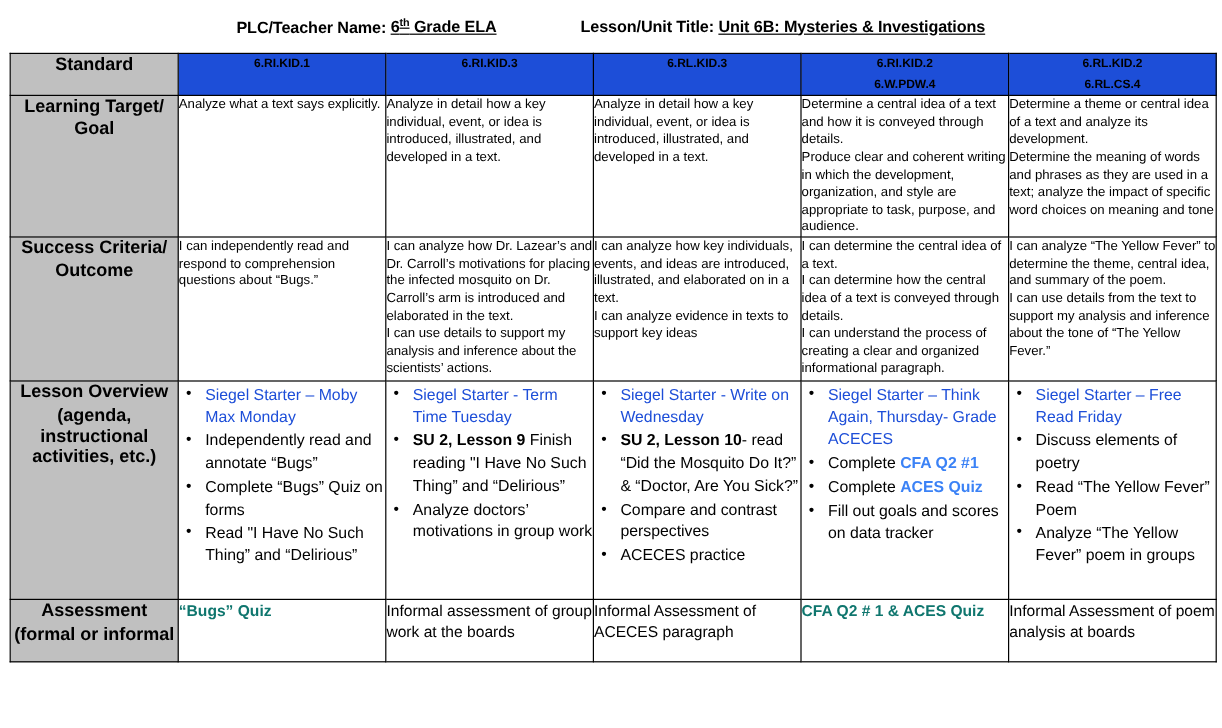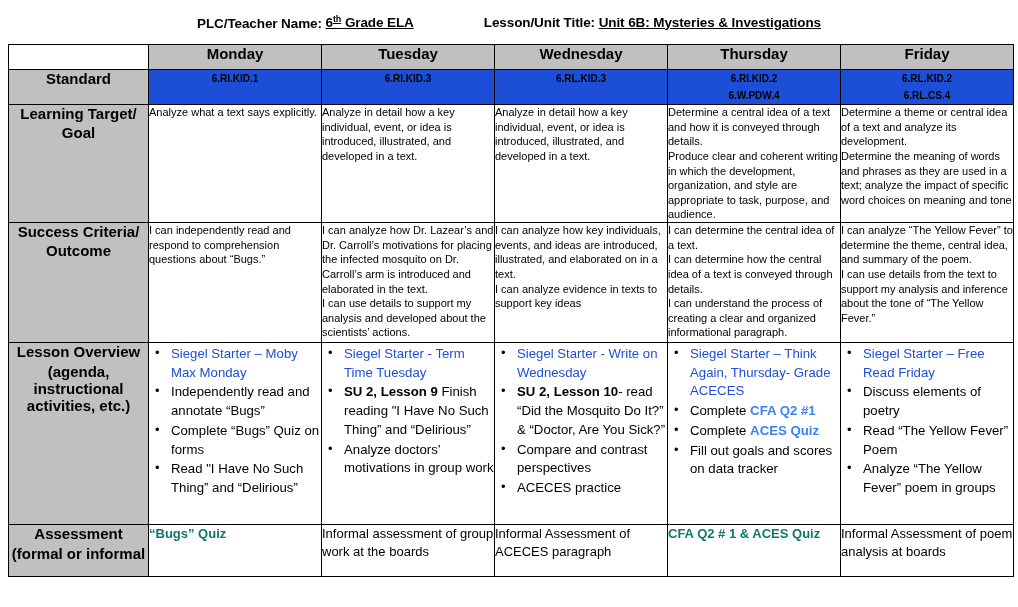--- a/index.html
+++ b/index.html
@@ -171,28 +171,20 @@
     <colgroup>
       <col class="c-label">
         <col class="c-day">
         <col class="c-day">
         <col class="c-day">
         <col class="c-day">
         <col class="c-day">
     </colgroup>
 
     <tbody>
-        <tr>
-      <td class="corner-blank"></td>
-      <td class="dayhead">Monday</td>
-      <td class="dayhead">Tuesday</td>
-      <td class="dayhead">Wednesday</td>
-      <td class="dayhead">Thursday</td>
-      <td class="dayhead">Friday</td>
-    </tr>
 
     <tr class="r-standard">
       <td class="rowhead">Standard</td>
       <td class="std-cell">
             <div>6.RI.KID.1</div>
           </td>
       <td class="std-cell">
             <div>6.RI.KID.3</div>
           </td>
       <td class="std-cell">
@@ -229,21 +221,21 @@
           </td>
     </tr>
 
     <tr class="r-success">
       <td class="rowhead">Success Criteria/ Outcome</td>
       <td class="cell">
             <p>I can independently read and respond to comprehension questions about “Bugs.”</p>
           </td>
       <td class="cell">
             <p>I can analyze how Dr. Lazear’s and Dr. Carroll’s motivations for placing the infected mosquito on Dr. Carroll’s arm is introduced and elaborated in the text.</p>
-            <p>I can use details to support my analysis and developed about the scientists’ actions.</p>
+            <p>I can use details to support my analysis and inference about the scientists’ actions.</p>
           </td>
       <td class="cell">
             <p>I can analyze how key individuals, events, and ideas are introduced, illustrated, and elaborated on in a text.</p>
             <p>I can analyze evidence in texts to support key ideas</p>
           </td>
       <td class="cell">
             <p>I can determine the central idea of a text.</p>
             <p>I can determine how the central idea of a text is conveyed through details.</p>
             <p>I can understand the process of creating a clear and organized informational paragraph.</p>
           </td>

